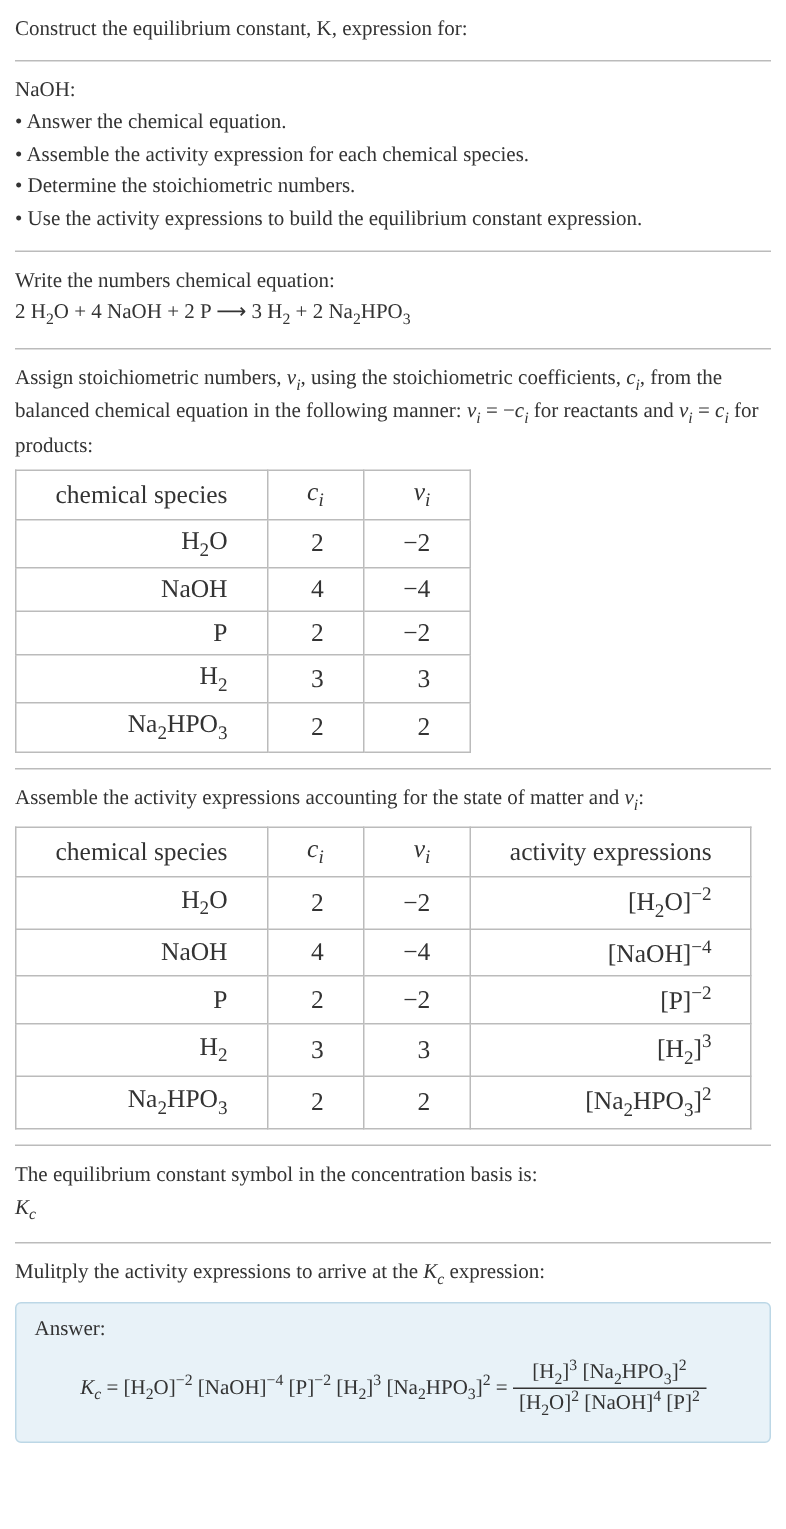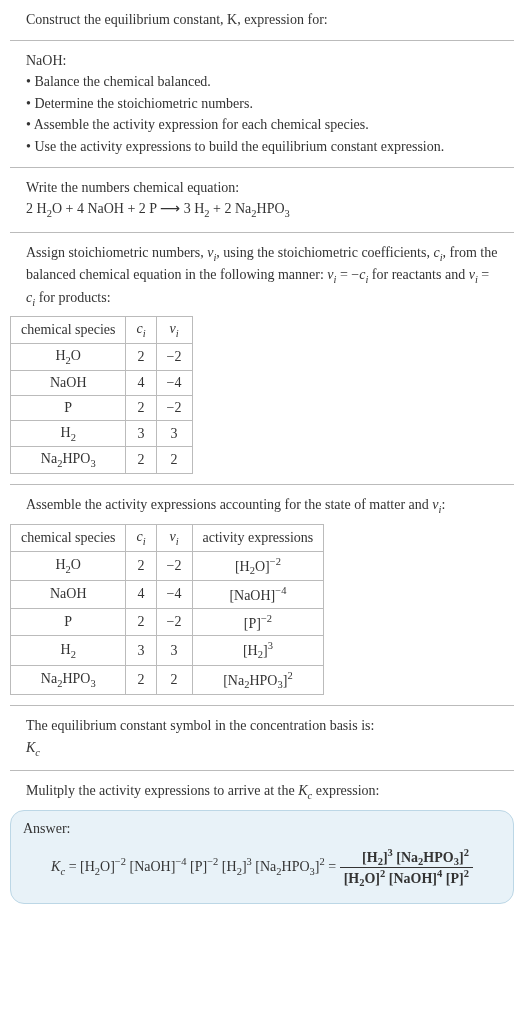--- a/index.html
+++ b/index.html
@@ -16,59 +16,58 @@
   }
   .section {
     margin-bottom: 6px;
   }
   hr.divider {
     border: none;
     border-top: 1px solid #bbb;
     margin: 10px 0;
   }
   .line {
-    margin: 2px 16px;
+    margin: 2px 0;
     line-height: 1.4;
   }
   table.data {
     border-collapse: collapse;
     margin-top: 6px;
   }
   table.data th, table.data td {
     border: 1px solid #bbb;
-    padding: 4px 10px;
-    text-align: center;
+    padding: 4px 26px;
+    text-align: right;
     font-weight: normal;
-    font-size: 14px;
+    font-size: 17px;
   }
   table.data th {
     background: #fff;
   }
   .answer-box {
     background: #e8f2f8;
     border: 1px solid #bcd7e6;
-    border-radius: 14px;
+    border-radius: 4px;
     padding: 10px 12px;
     margin-top: 6px;
   }
   .answer-label {
     margin-bottom: 6px;
   }
   .formula {
     font-family: Georgia, 'Times New Roman', serif;
   }
   .center-formula {
     text-align: center;
     padding: 4px 8px;
   }
   .frac {
     display: inline-block;
     vertical-align: middle;
-    text-align: right;
-    font-weight: bold;
+    text-align: center;
   }
   .frac .num {
     display: block;
     border-bottom: 1px solid #333;
     padding: 0 4px;
   }
   .frac .den {
     display: block;
     padding: 0 4px;
   }
@@ -81,23 +80,23 @@
 <div class="container">
 
   <div class="section">
     <div class="line">Construct the equilibrium constant, K, expression for:</div>
   </div>
 
   <hr class="divider">
 
   <div class="section">
     <div class="line">NaOH:</div>
-    <div class="line">• Balance the chemical balanced.</div>
+    <div class="line">• Answer the chemical equation.</div>
+    <div class="line">• Assemble the activity expression for each chemical species.</div>
     <div class="line">• Determine the stoichiometric numbers.</div>
-    <div class="line">• Assemble the activity expression for each chemical species.</div>
     <div class="line">• Use the activity expressions to build the equilibrium constant expression.</div>
   </div>
 
   <hr class="divider">
 
   <div class="section">
     <div class="line">Write the numbers chemical equation:</div>
     <div class="line formula">2 H<sub>2</sub>O + 4 NaOH + 2 P ⟶ 3 H<sub>2</sub> + 2 Na<sub>2</sub>HPO<sub>3</sub></div>
   </div>
 

